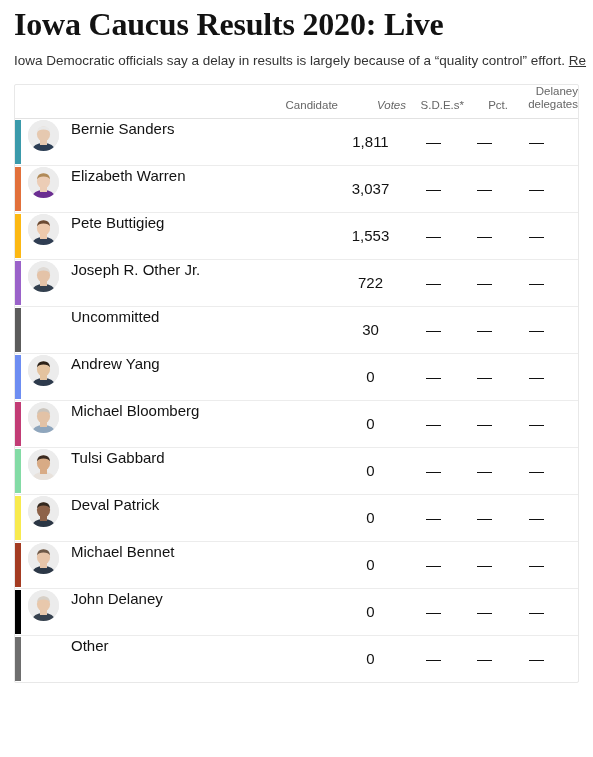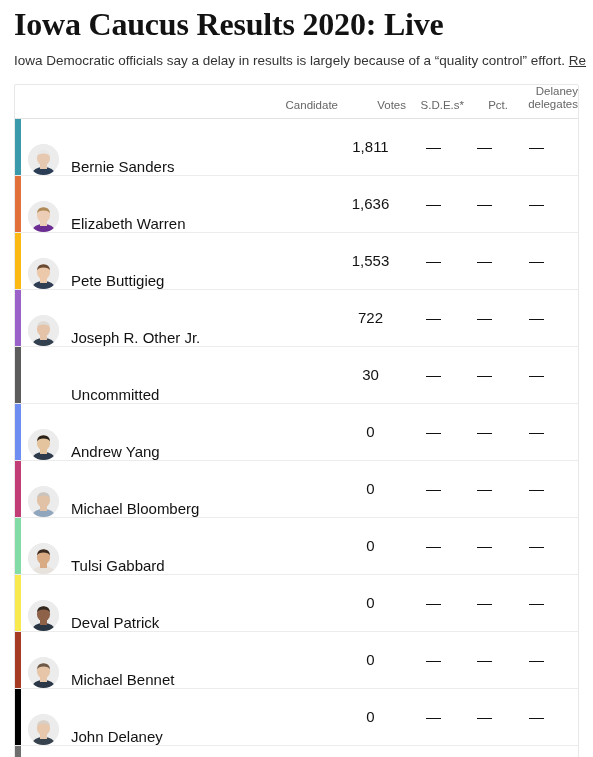--- a/index.html
+++ b/index.html
@@ -67,21 +67,21 @@
     color: #666666;
     padding: 0 0 7px 0;
     vertical-align: bottom;
     border-bottom: 1px solid #e2e2e2;
   }
   th.h-candidate {
     text-align: right;
     padding-left: 20px;
   }
   th.h-num { text-align: right; }
-  th.h-votes { padding-right: 4px; }
+  th.h-votes { padding-right: 4px; font-style: italic; }
   th.h-sde  { padding-right: 4px; }
   th.h-pct  { padding-right: 4px; }
   th.h-pledged {
     padding-right: 14px;
     line-height: 13px;
   }
   .pledged-wrap { display: block; }
 
   table.results td {
     border-bottom: 1px solid #ececec;
@@ -91,22 +91,22 @@
     color: #121212;
   }
   tr.result-row:last-child td { border-bottom: none; }
 
   td.c-name {
     padding: 0;
     position: relative;
   }
   .name-cell {
     display: flex;
-    align-items: flex-end;
-    height: 56px;
+    align-items: flex-start;
+    height: 44px;
     padding-left: 0;
   }
   .bar {
     width: 6px;
     flex: 0 0 6px;
     align-self: stretch;
   }
   .avatar {
     width: 31px;
     height: 31px;
@@ -202,21 +202,21 @@
                     <circle cx="15.5" cy="15.5" r="15.5" fill="#ececec"></circle>
                     <path d="M3 31 q2.5-8 12.5-8 t12.5 8 z" fill="#6b2d91"></path>
                     <path d="M12 20 h7 v5 h-7 z" fill="#eccdb6"></path>
                     <ellipse cx="15.5" cy="14" rx="6.6" ry="7.6" fill="#eccdb6"></ellipse>
                     <path d="M8.9 12.6 q0.6-6.4 6.6-6.4 t6.6 6.4 q-1.6-3.2-6.6-3.2 t-6.6 3.2 z" fill="#b08a58"></path>
                   </svg>
                 </div>
                 <span class="cand-name">Elizabeth Warren</span>
               </div>
             </td>
-            <td class="c-votes">1,636</td>
+            <td class="c-votes">3,037</td>
             <td class="c-sde">—</td>
             <td class="c-pct">—</td>
             <td class="c-pledged">—</td>
           </tr>
           <tr class="result-row">
             <td class="c-name">
               <div class="name-cell">
                 <div class="bar" style="background: rgb(252, 184, 19);"></div>
                 <div class="avatar">
                   <svg width="31" height="31" viewBox="0 0 31 31">

